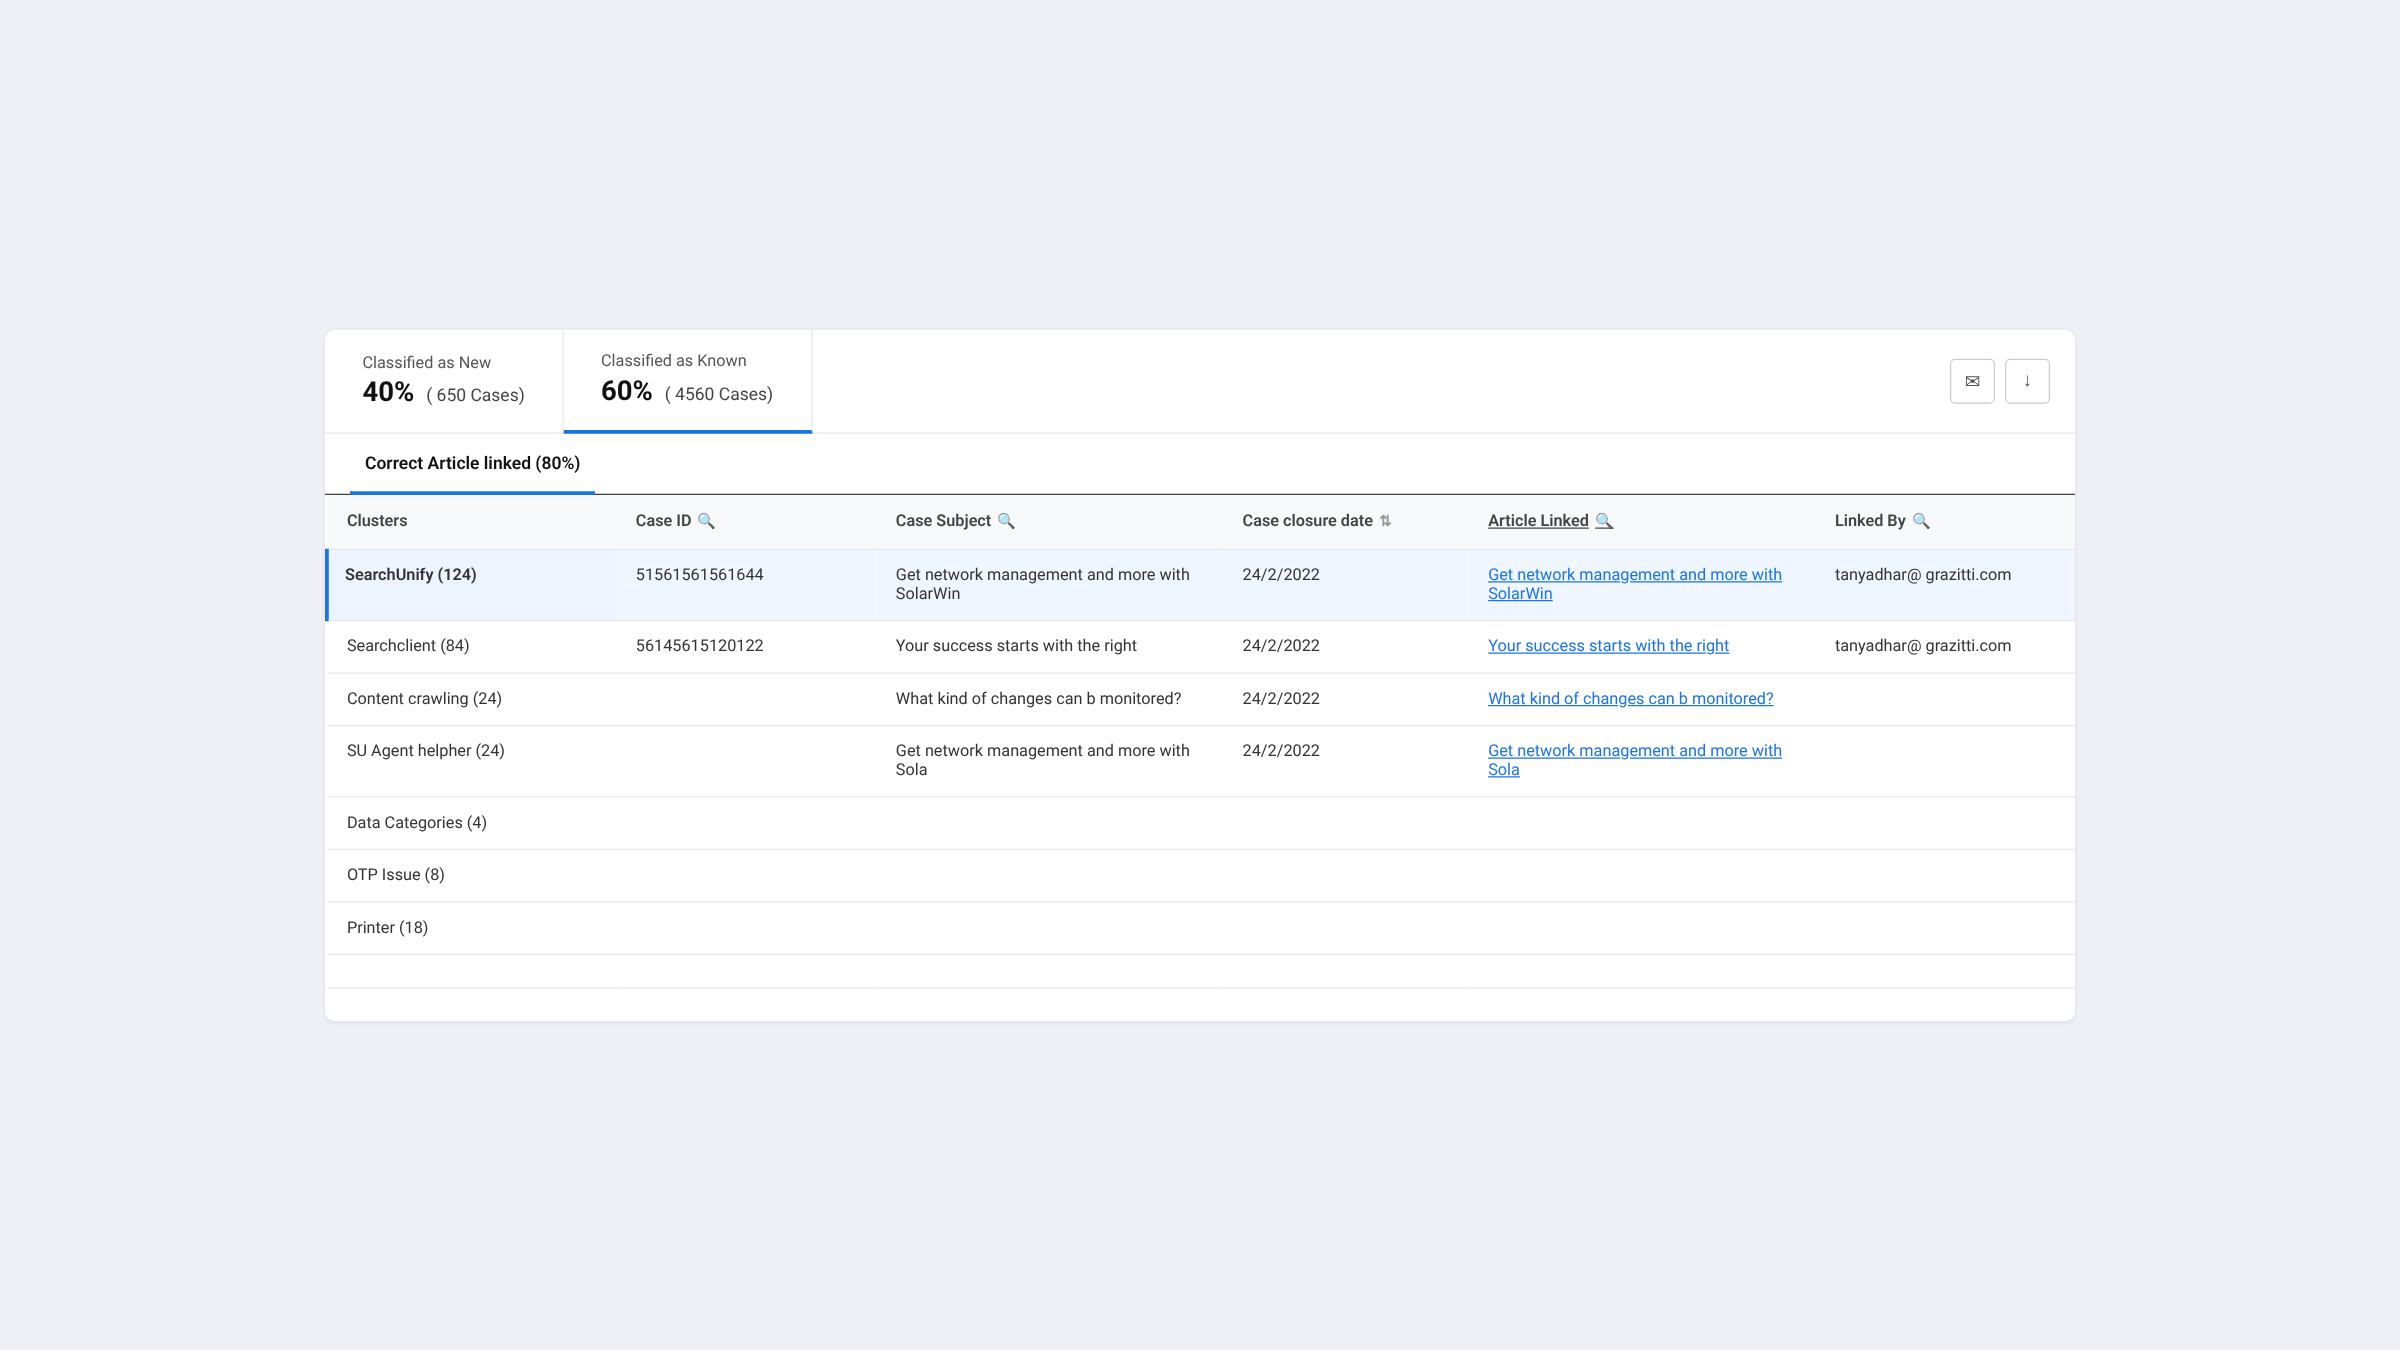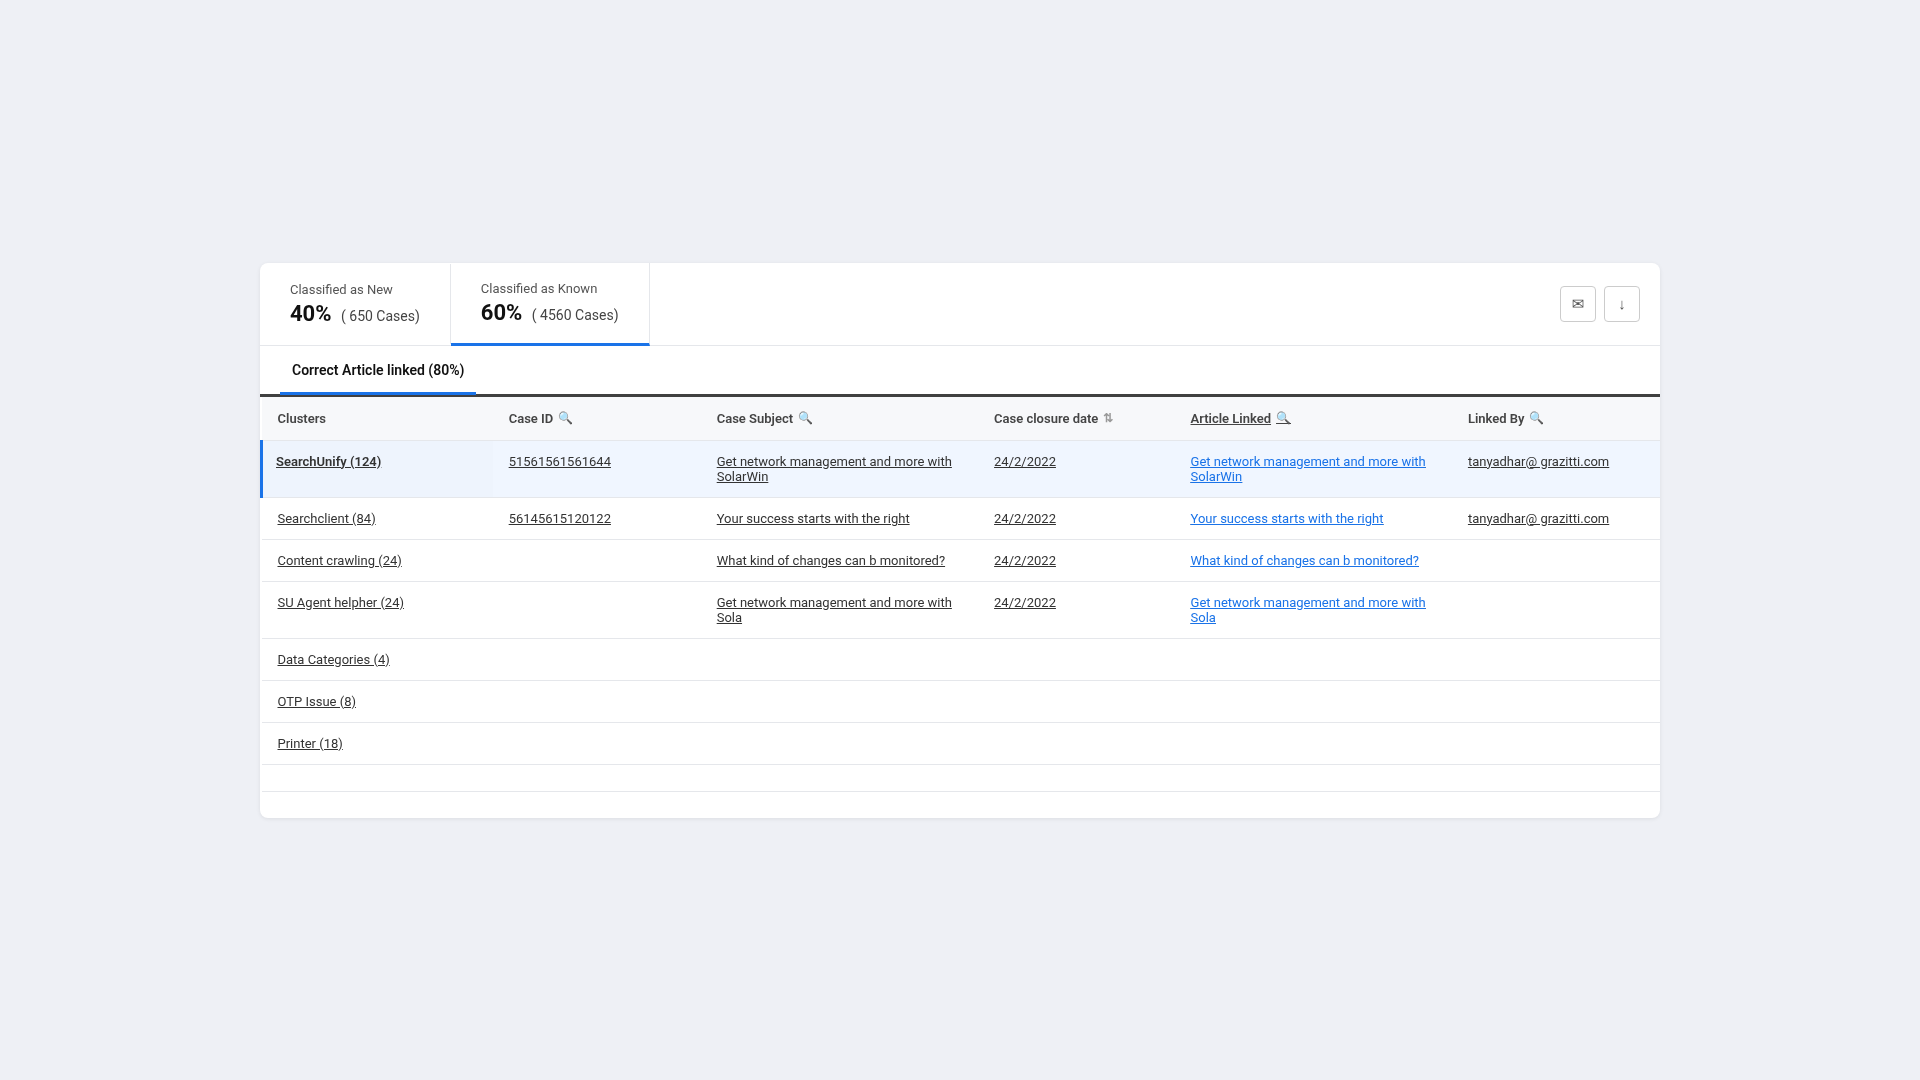--- a/index.html
+++ b/index.html
@@ -73,21 +73,21 @@
       align-items: center;
       justify-content: center;
       cursor: pointer;
       color: #555;
       font-size: 15px;
     }
 
     
     .tabs-bar {
       display: flex;
-      border-bottom: 3px solid #404040;
+      border-bottom: 1px solid #404040;
       padding: 0 20px;
     }
     .tab-item {
       padding: 16px 12px 14px;
       cursor: pointer;
       font-size: 14px;
       color: #888;
       border-bottom: 3px solid transparent;
       margin-bottom: -1px;
     }
@@ -126,21 +126,20 @@
       font-size: 12px;
       color: #999;
       cursor: pointer;
     }
     td {
       padding: 13px 16px;
       border-bottom: 1px solid #e5e7eb;
       vertical-align: top;
       font-size: 13px;
       color: #333;
-      text-decoration: underline;
     }
     tbody tr:last-child td {
       border-bottom: none;
     }
     .cluster-col {
       width: 200px;
       min-width: 200px;
     }
     .case-id-col { width: 180px; min-width: 140px; }
     .case-subj-col { width: 240px; min-width: 200px; }

